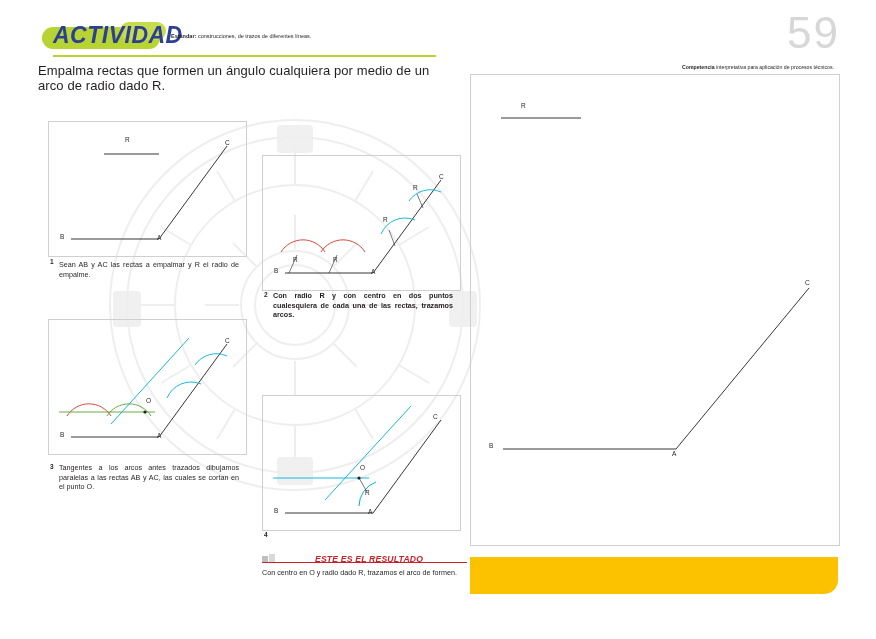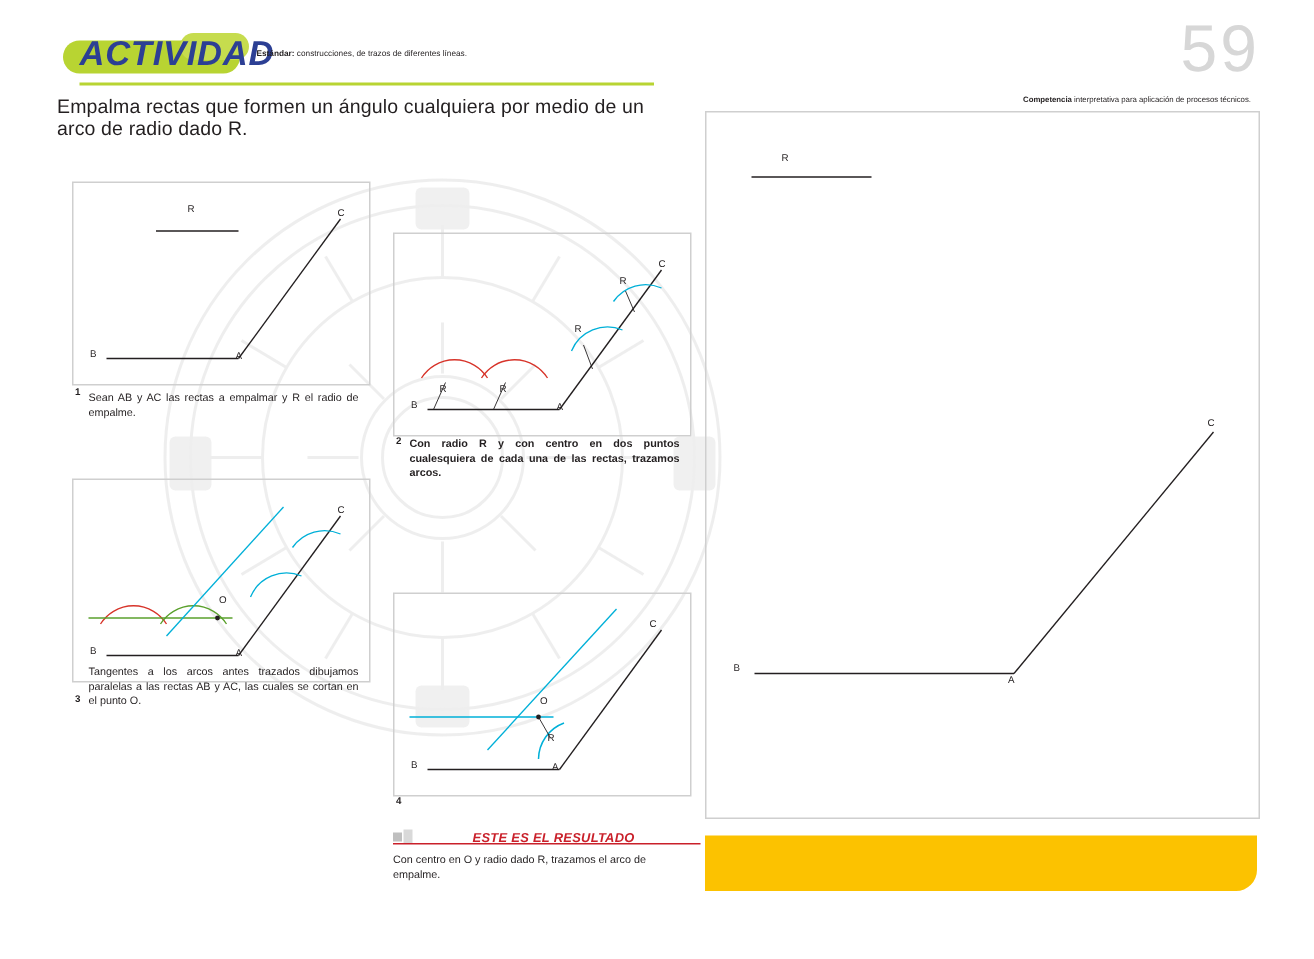--- a/index.html
+++ b/index.html
@@ -268,21 +268,21 @@
     <line x1="62" y1="104" x2="140" y2="18" stroke="#00b0d8" stroke-width="0.9"></line>
 
     <circle cx="96" cy="92" r="1.6" fill="#231f20"></circle>
   </svg>
   <div class="lbl" style="left:11px;top:111px;">B</div>
   <div class="lbl" style="left:108px;top:112px;">A</div>
   <div class="lbl" style="left:176px;top:17px;">C</div>
   <div class="lbl" style="left:97px;top:77px;">O</div>
 </div>
 <div class="step-num" style="left:50px;top:463px;">3</div>
-<div class="step-cap" style="left:59px;top:443px;width:180px;">Tangentes a los arcos antes trazados dibujamos paralelas a las rectas AB y AC, las cuales se cortan en el punto O.</div>
+<div class="step-cap" style="left:59px;top:463px;width:180px;">Tangentes a los arcos antes trazados dibujamos paralelas a las rectas AB y AC, las cuales se cortan en el punto O.</div>
 
 <div class="step-box" style="left:262px;top:395px;width:197px;height:134px;">
   <svg width="195" height="132" viewBox="0 0 195 132">
     <line x1="22" y1="117" x2="110" y2="117" stroke="#231f20" stroke-width="0.9"></line>
     <line x1="110" y1="117" x2="178" y2="24" stroke="#231f20" stroke-width="0.9"></line>
     <line x1="10" y1="82" x2="106" y2="82" stroke="#00b0d8" stroke-width="0.9"></line>
     <line x1="62" y1="104" x2="148" y2="10" stroke="#00b0d8" stroke-width="0.9"></line>
     <path d="M96,110 A26,26 0 0 1 113,86" fill="none" stroke="#00b0d8" stroke-width="1"></path>
     <circle cx="96" cy="82" r="1.6" fill="#231f20"></circle>
     <line x1="96" y1="82" x2="104" y2="96" stroke="#231f20" stroke-width="0.6"></line>
@@ -292,21 +292,21 @@
   <div class="lbl" style="left:170px;top:17px;">C</div>
   <div class="lbl" style="left:97px;top:68px;">O</div>
   <div class="lbl" style="left:102px;top:93px;">R</div>
 </div>
 <div class="step-num" style="left:264px;top:531px;">4</div>
 
 <div class="result-head">
   <span class="result-sq"></span><span class="result-sq2"></span><span class="result-title">ESTE ES EL RESULTADO</span>
 </div>
 <div class="result-line"></div>
-<div class="result-cap">Con centro en O y radio dado R, trazamos el arco de empalme.</div>
+<div class="result-cap">Con centro en O y radio dado R, trazamos el arco de formen.</div>
 
 <div class="right-panel">
   <svg width="366" height="468" viewBox="0 0 366 468">
     <line x1="30" y1="43" x2="110" y2="43" stroke="#231f20" stroke-width="0.9"></line>
     <line x1="32" y1="374" x2="205" y2="374" stroke="#231f20" stroke-width="0.9"></line>
     <line x1="205" y1="374" x2="338" y2="213" stroke="#231f20" stroke-width="0.9"></line>
   </svg>
   <div class="lbl" style="left:50px;top:27px;">R</div>
   <div class="lbl" style="left:18px;top:367px;">B</div>
   <div class="lbl" style="left:201px;top:375px;">A</div>

